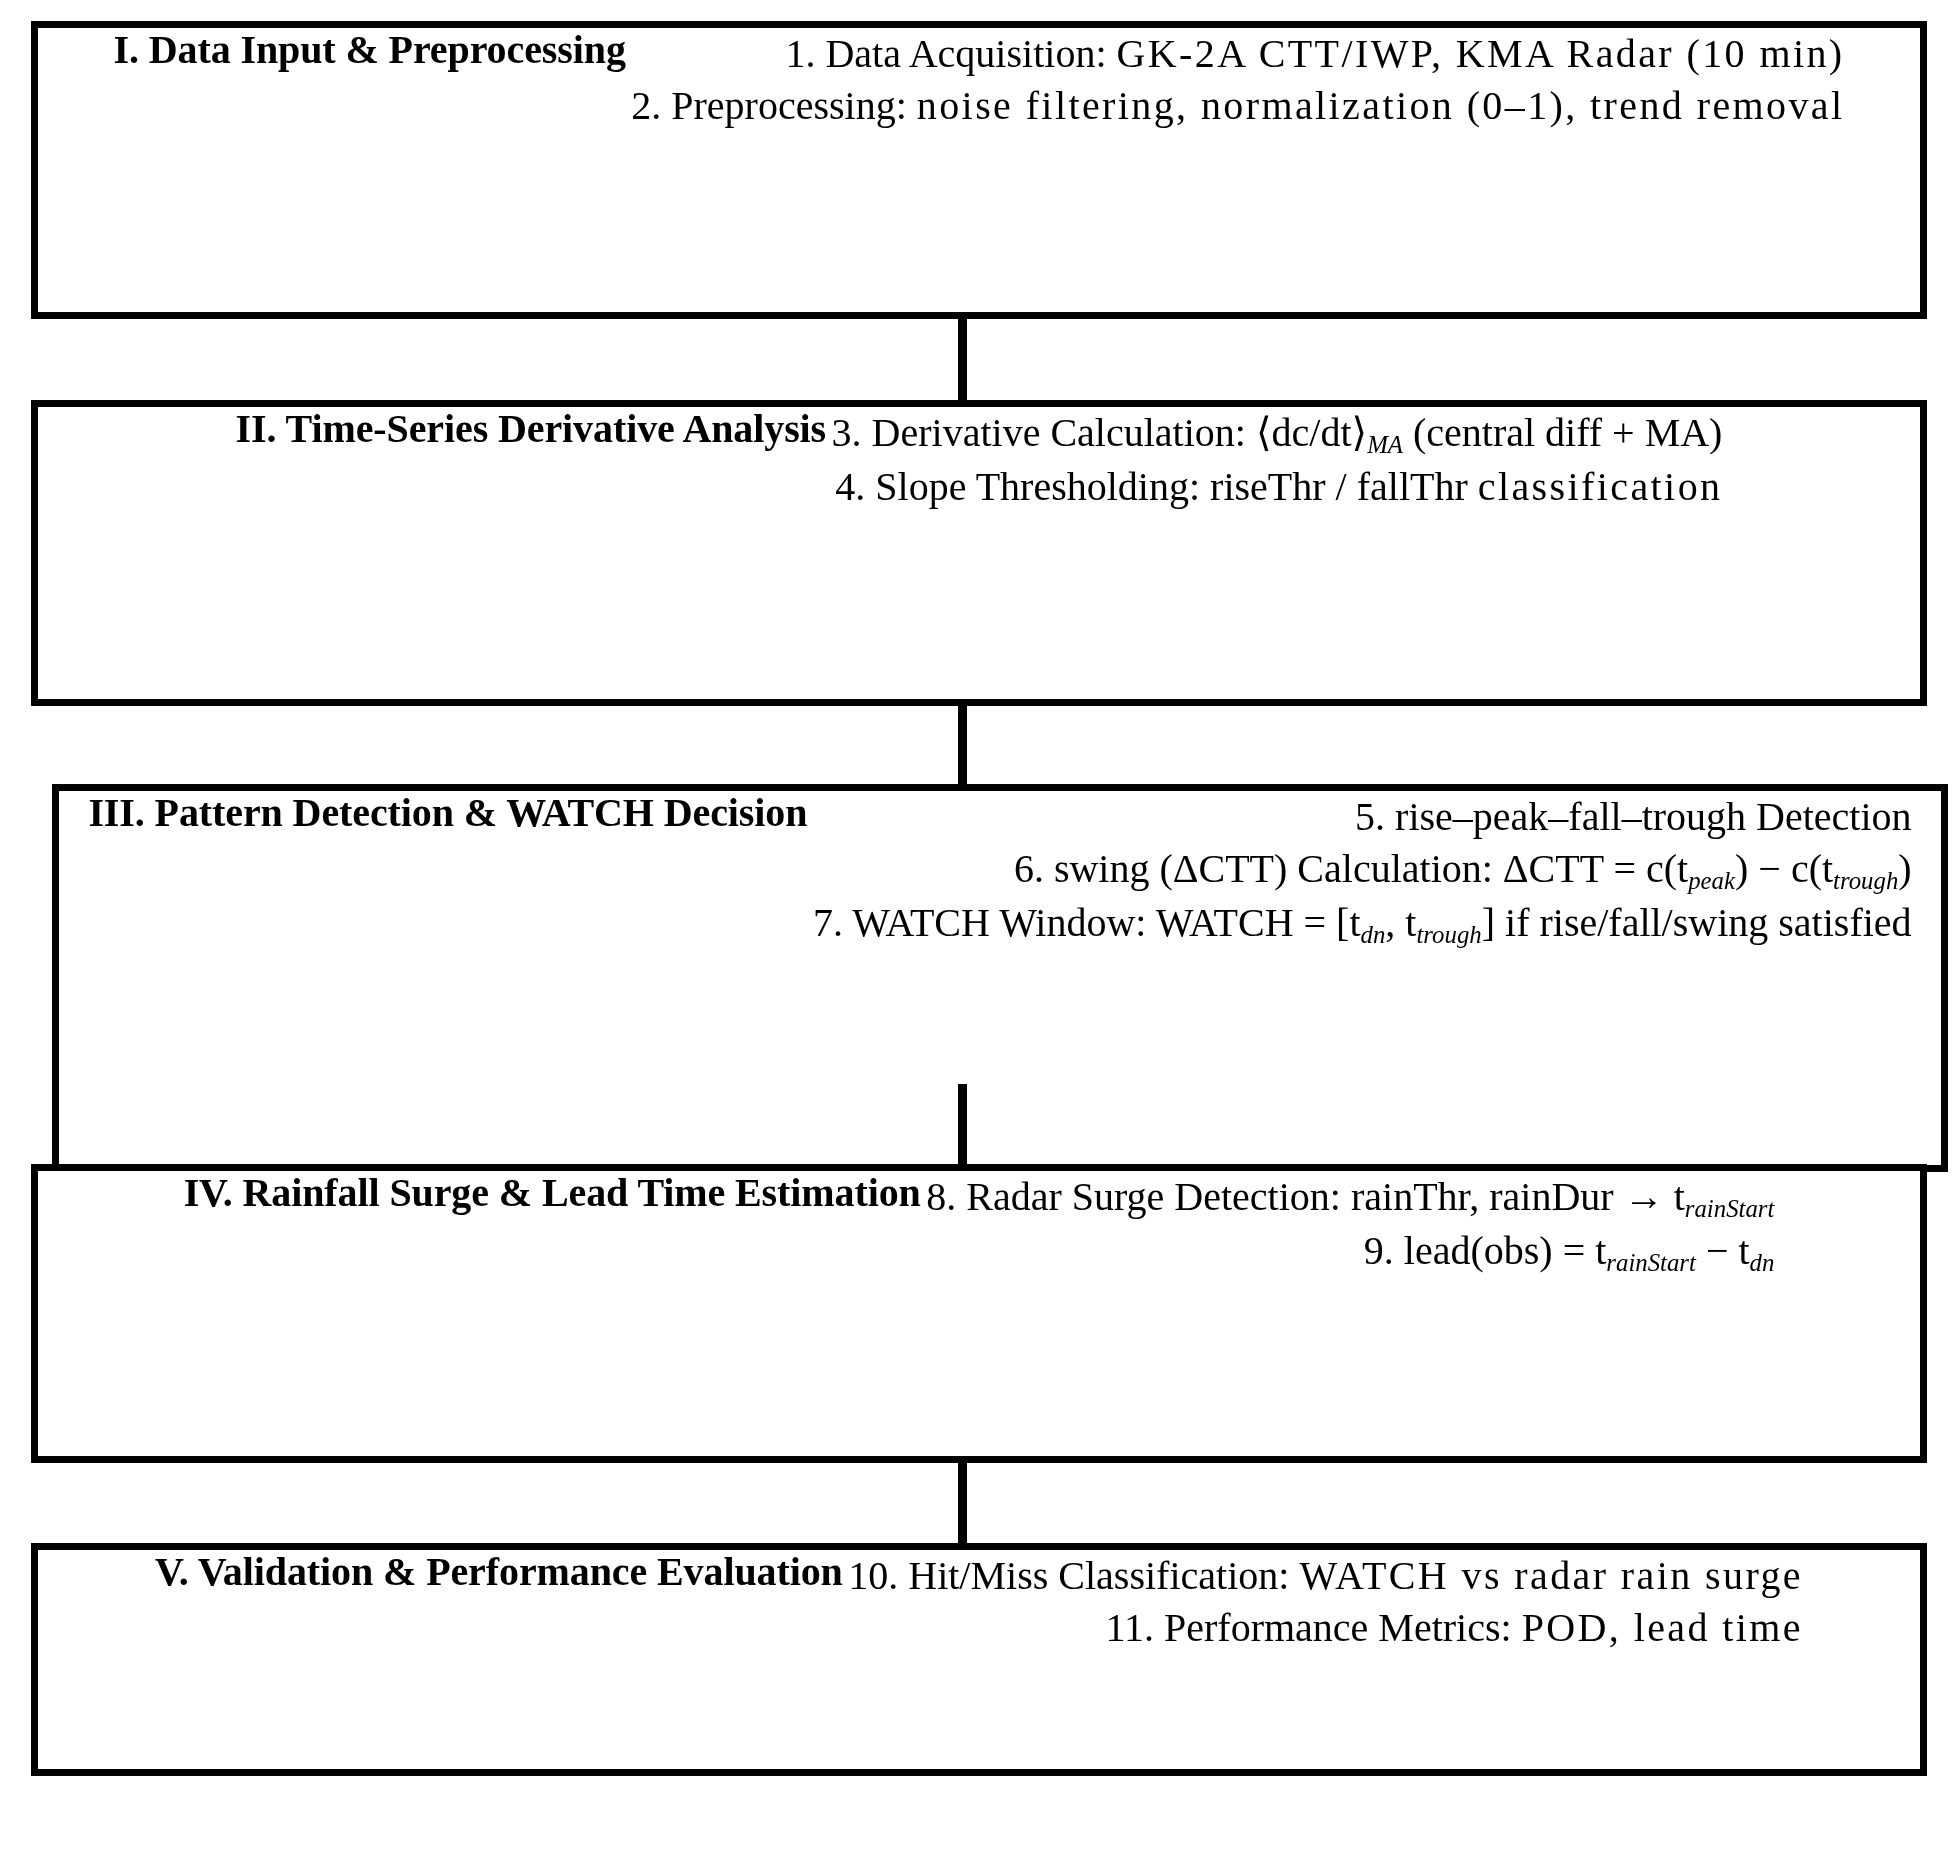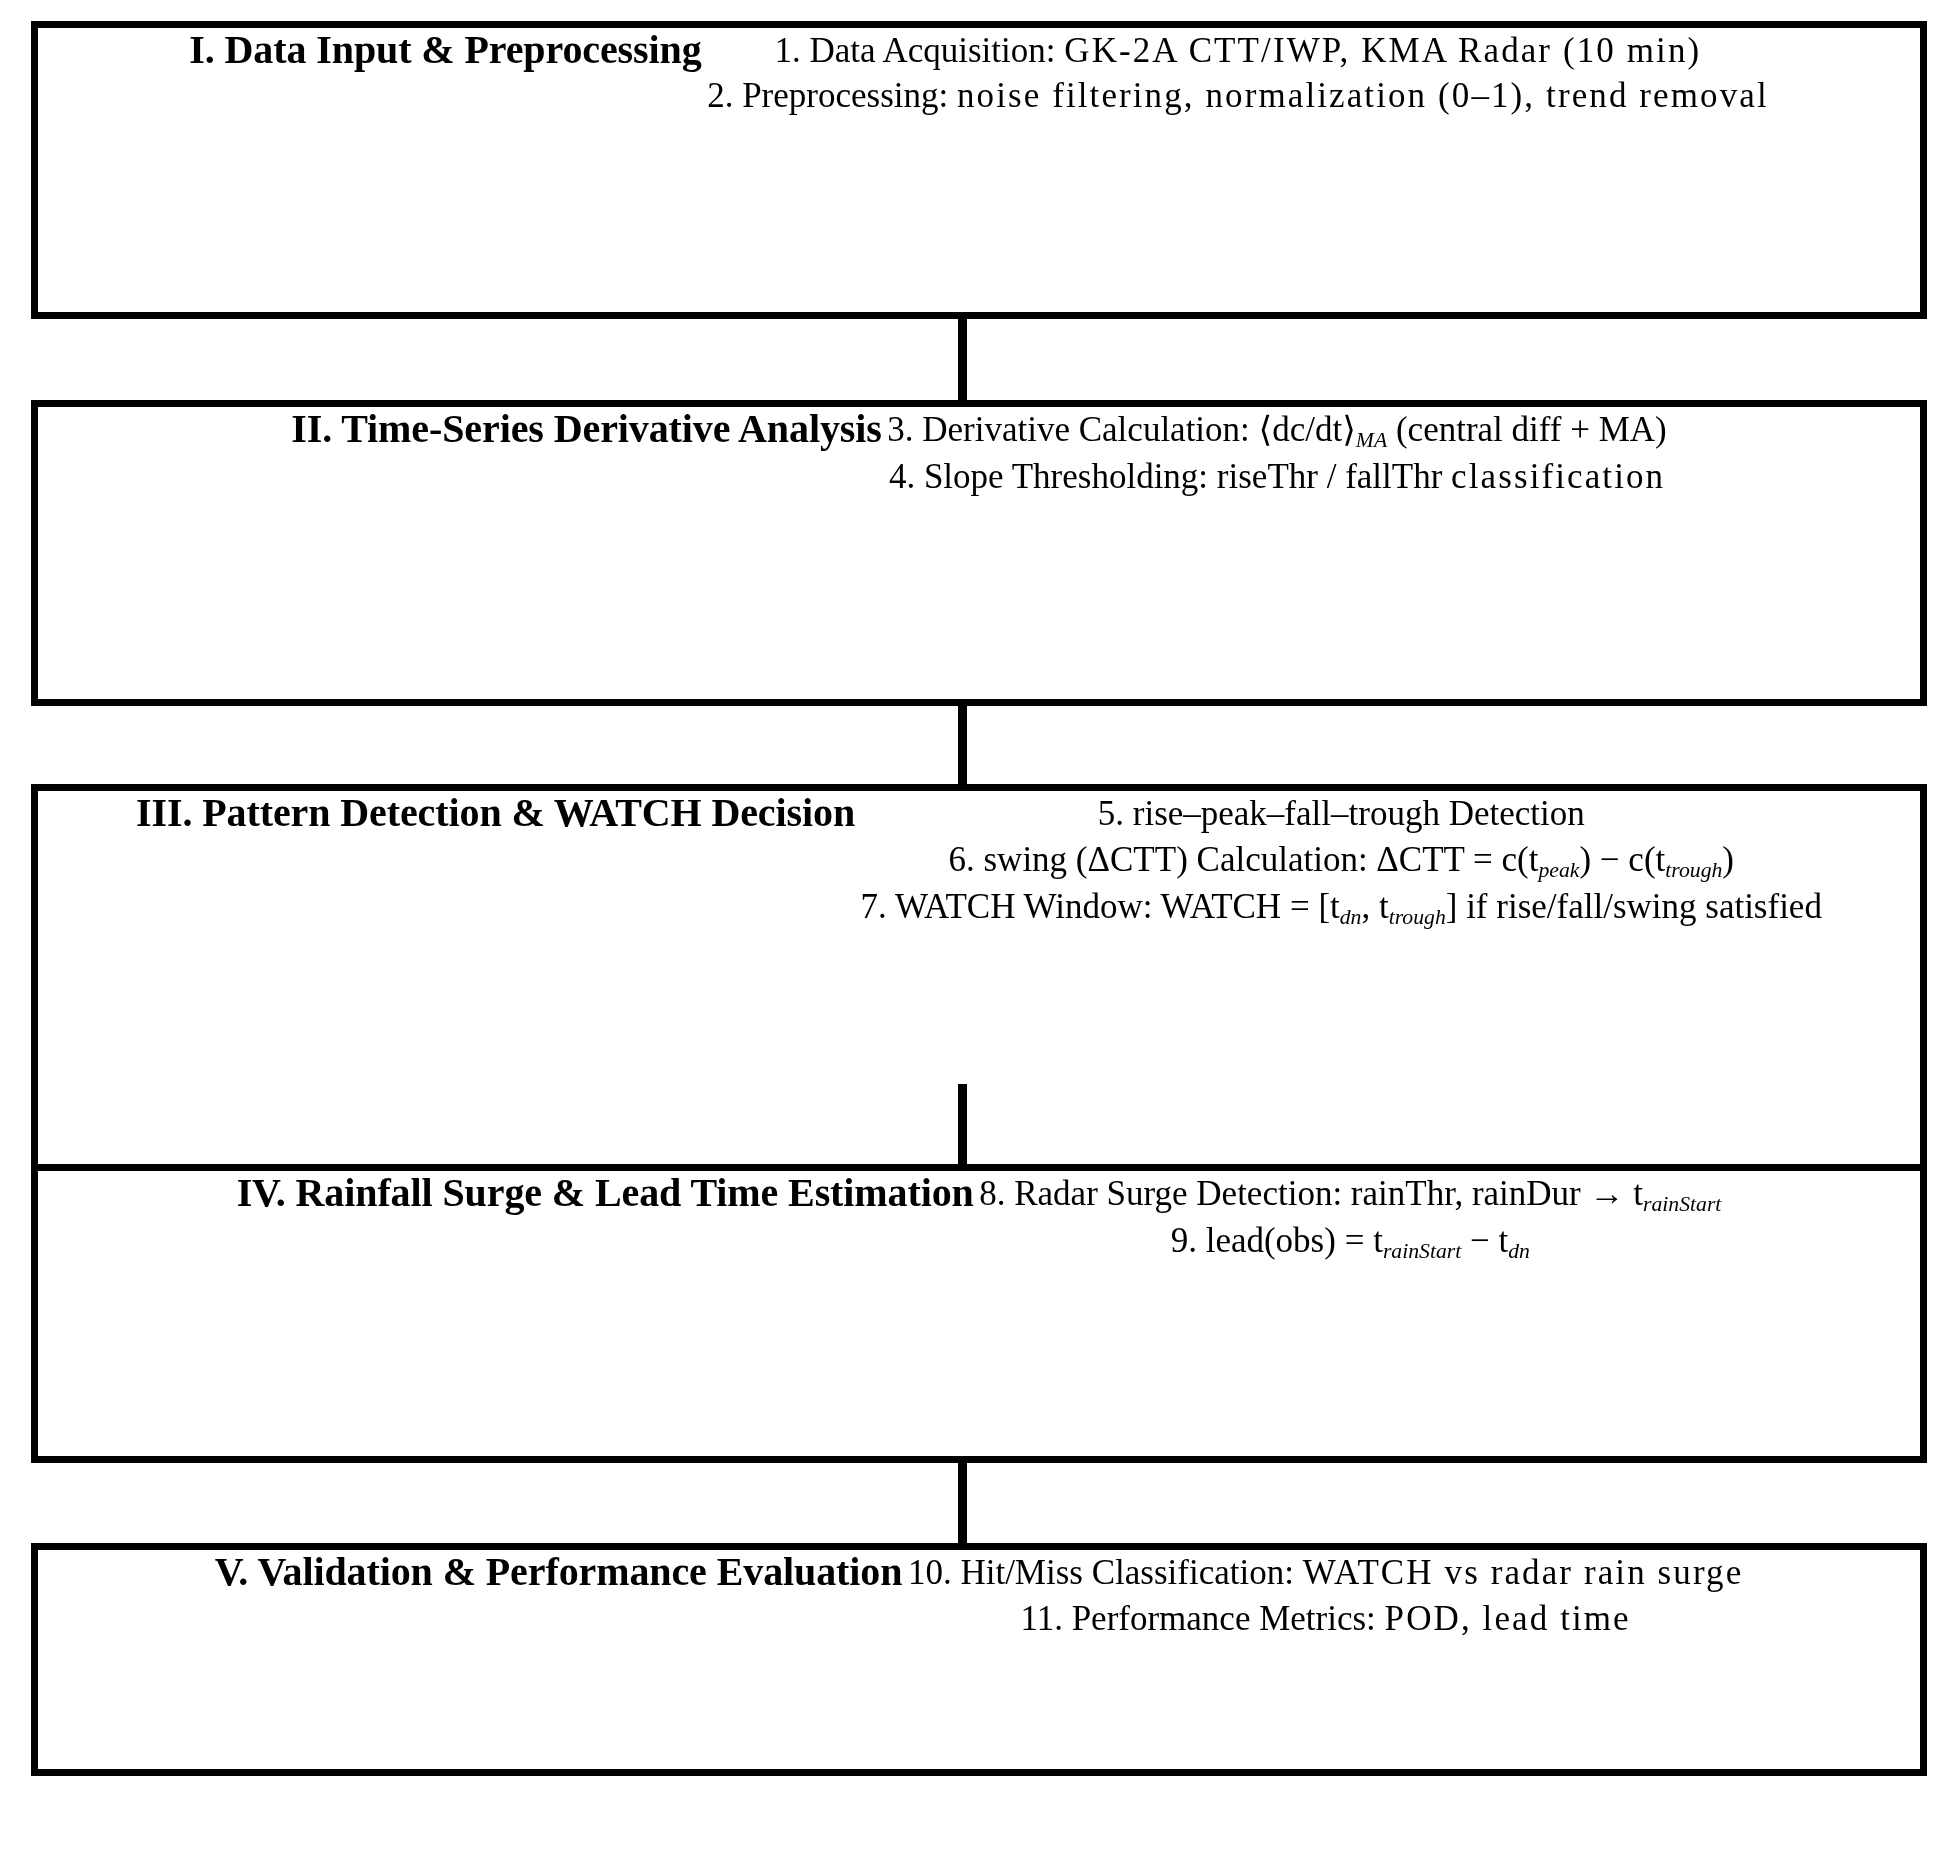--- a/index.html
+++ b/index.html
@@ -37,24 +37,24 @@
     font-size: 40px;
     line-height: 1.12;
     letter-spacing: -0.1px;
     margin-bottom: 5.5px;
     white-space: nowrap;
   }
   .stage-lines {
     display: block;
   }
   .stage-line {
-    font-size: 35px;
+    font-size: 40px;
     line-height: 1.30;
     white-space: nowrap;
-    text-align: center;
+    text-align: right;
     padding-left: 5.5px;
   }
   
   .connector {
     position: absolute;
     left: 958px;
     width: 8.9px;
     background: #000000;
   }
 
@@ -107,21 +107,21 @@
         <span class="it">riseThr</span>
         <span>/</span>
         <span class="it">fallThr</span>
         <span class="sp">classification</span>
       </div>
     </div>
   </div>
 
   <div class="connector" style="top:706px; height:78px;"></div>
 
-  <div class="stage-box" id="box3" style="top:784px; height:388px;">
+  <div class="stage-box" id="box3" style="top:784px; height:388px;margin-left:21px;">
     <div class="stage-title">III. Pattern Detection &amp; WATCH Decision</div>
     <div class="stage-lines">
       <div class="stage-line">
         <span>5.</span>
         <span class="it">rise–peak–fall–trough</span>
         <span>Detection</span>
       </div>
       <div class="stage-line">
         <span>6.</span>
         <span class="it">swing</span>

